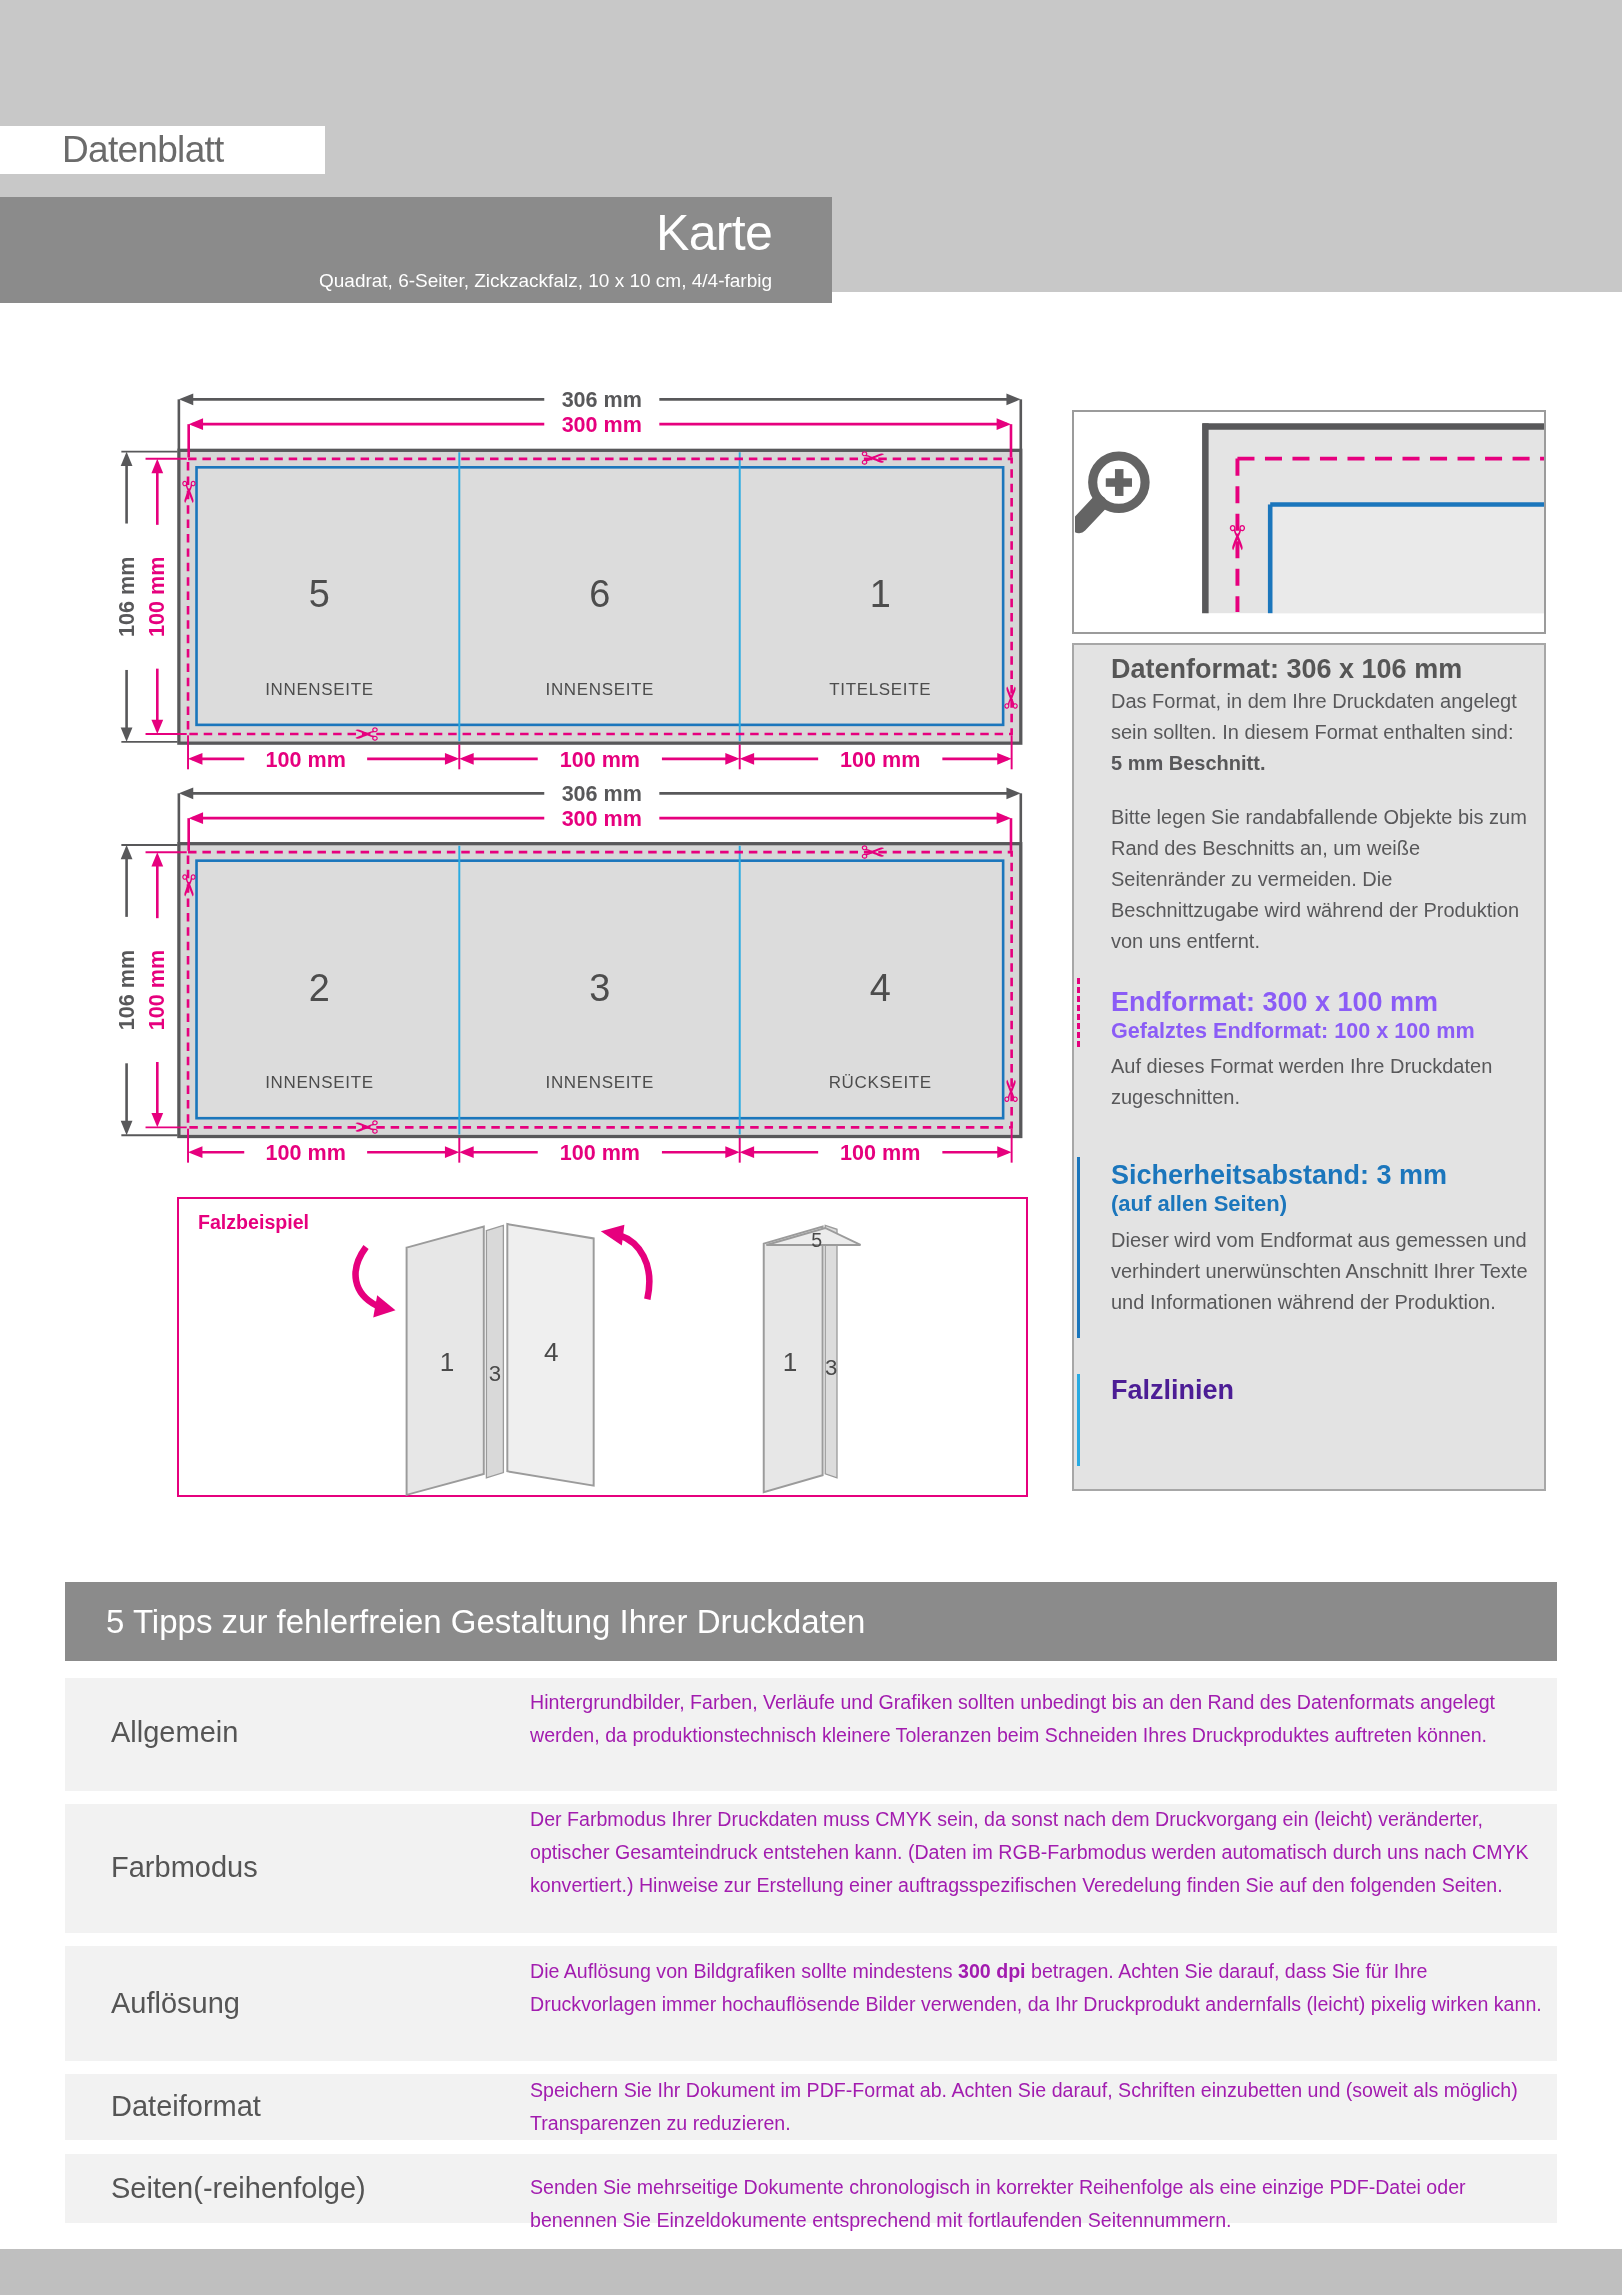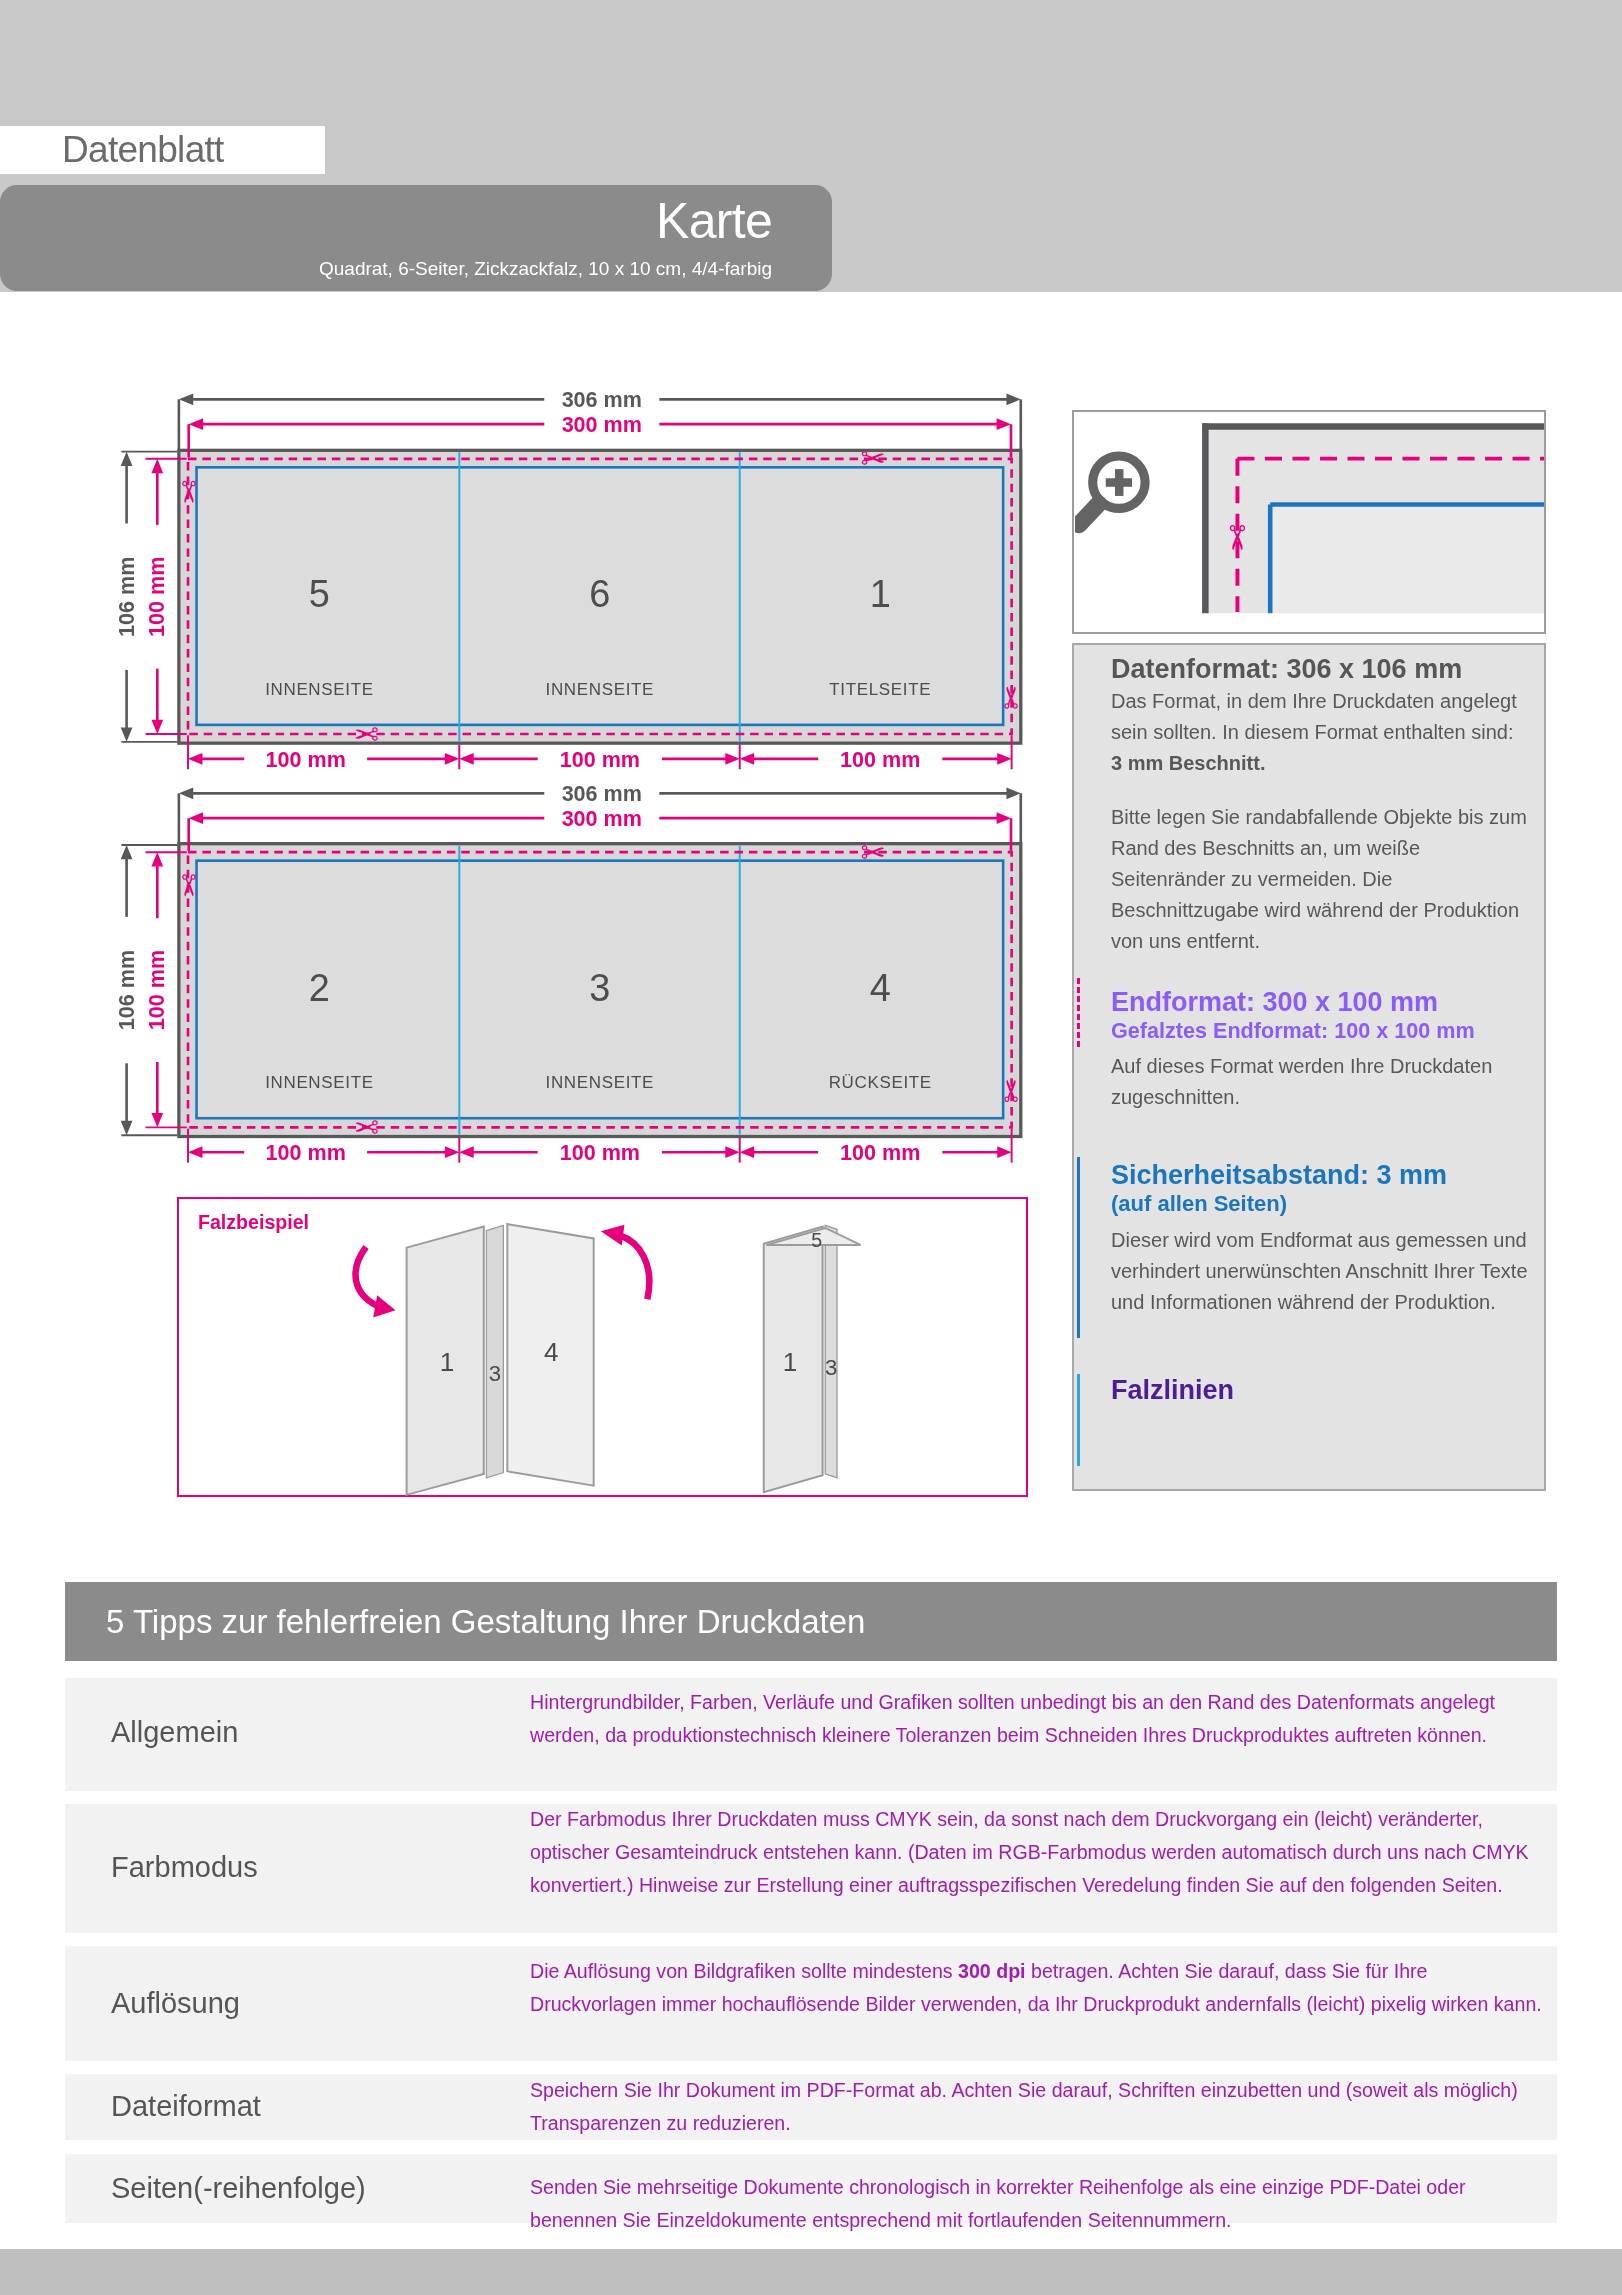--- a/index.html
+++ b/index.html
@@ -3,21 +3,21 @@
 <meta charset="utf-8">
 <style>
   html,body{margin:0;padding:0;background:#ffffff;}
   #page{position:relative;width:1623px;height:2295px;background:#ffffff;overflow:hidden;
         font-family:"Liberation Sans",sans-serif;}
   .abs{position:absolute;}
   
   #topband{left:0;top:0;width:1623px;height:292px;background:#c8c8c8;}
   #titlebox{left:0;top:126px;width:325px;height:48px;background:#ffffff;display:flex;align-items:center;}
   #titlebox div{padding-left:62px;font-size:37px;color:#6b6b6b;letter-spacing:-0.7px;}
-  #prodband{left:0;top:185px;width:832px;height:106px;background:#8b8b8b;color:#fff;border-radius:17px;}
+  #prodband{left:0;top:197px;width:832px;height:106px;background:#8b8b8b;color:#fff;}
   .bandname{position:absolute;right:60px;top:6.5px;font-size:50px;color:#ffffff;letter-spacing:-0.7px;}
   .bandsub{position:absolute;right:60px;top:73px;font-size:19px;color:#ffffff;}
   
   #detailbox{left:1072px;top:410px;width:474px;height:224px;background:#ffffff;border:2.6px solid #9b9b9b;box-sizing:border-box;}
   #infobox{left:1072px;top:643px;width:474px;height:848px;background:#e3e3e3;border:2px solid #a7a7a7;box-sizing:border-box;}
   .sb{position:absolute;left:1111px;width:419px;color:#565656;}
   .sb.h{font-weight:bold;font-size:27px;}
   .sb.p{font-size:20px;line-height:31px;color:#58585a;}
   .pink{color:#8b5cf6;}
   .blue{color:#1b76bc;}
@@ -221,21 +221,21 @@
     <rect x="301" y="144" width="415" height="163" fill="#eaeaea"></rect>
     <line x1="298" y1="141" x2="716" y2="141" stroke="#1b76bc" stroke-width="7"></line>
     <line x1="298" y1="141" x2="298" y2="307" stroke="#1b76bc" stroke-width="7"></line>
     <text font-size="52" fill="#e6007e" text-anchor="middle" dominant-baseline="central" transform="translate(248,192) rotate(90)">✂</text>
   </svg>
 
   <div class="abs" id="infobox"></div>
 
   <div class="abs sb h" style="top:654px;">Datenformat: 306 x 106 mm</div>
   <div class="abs sb p" style="top:686px;">
-    <span>Das Format, in dem Ihre Druckdaten angelegt sein sollten. In diesem Format enthalten sind: </span><b>3 mm Beschnitt.</b>
+    <span>Das Format, in dem Ihre Druckdaten angelegt sein sollten. In diesem Format enthalten sind: </span><b>5 mm Beschnitt.</b>
   </div>
   <div class="abs sb p" style="top:802px;">Bitte legen Sie randabfallende Objekte bis zum Rand des Beschnitts an, um weiße Seitenränder zu vermeiden. Die Beschnittzugabe wird während der Produktion von uns entfernt.</div>
 
   <div class="abs bar dashed" style="top:978px;height:69px;"></div>
   <div class="abs sb h pink" style="top:987px;">Endformat: 300 x 100 mm</div>
   <div class="abs sb h pink" style="top:1018px;font-size:21.6px;">Gefalztes Endformat: 100 x 100 mm</div>
   <div class="abs sb p" style="top:1051px;">Auf dieses Format werden Ihre Druckdaten zugeschnitten.</div>
 
   <div class="abs bar bsolid" style="top:1157px;height:181px;"></div>
   <div class="abs sb h blue" style="top:1160px;">Sicherheitsabstand: 3 mm</div>

